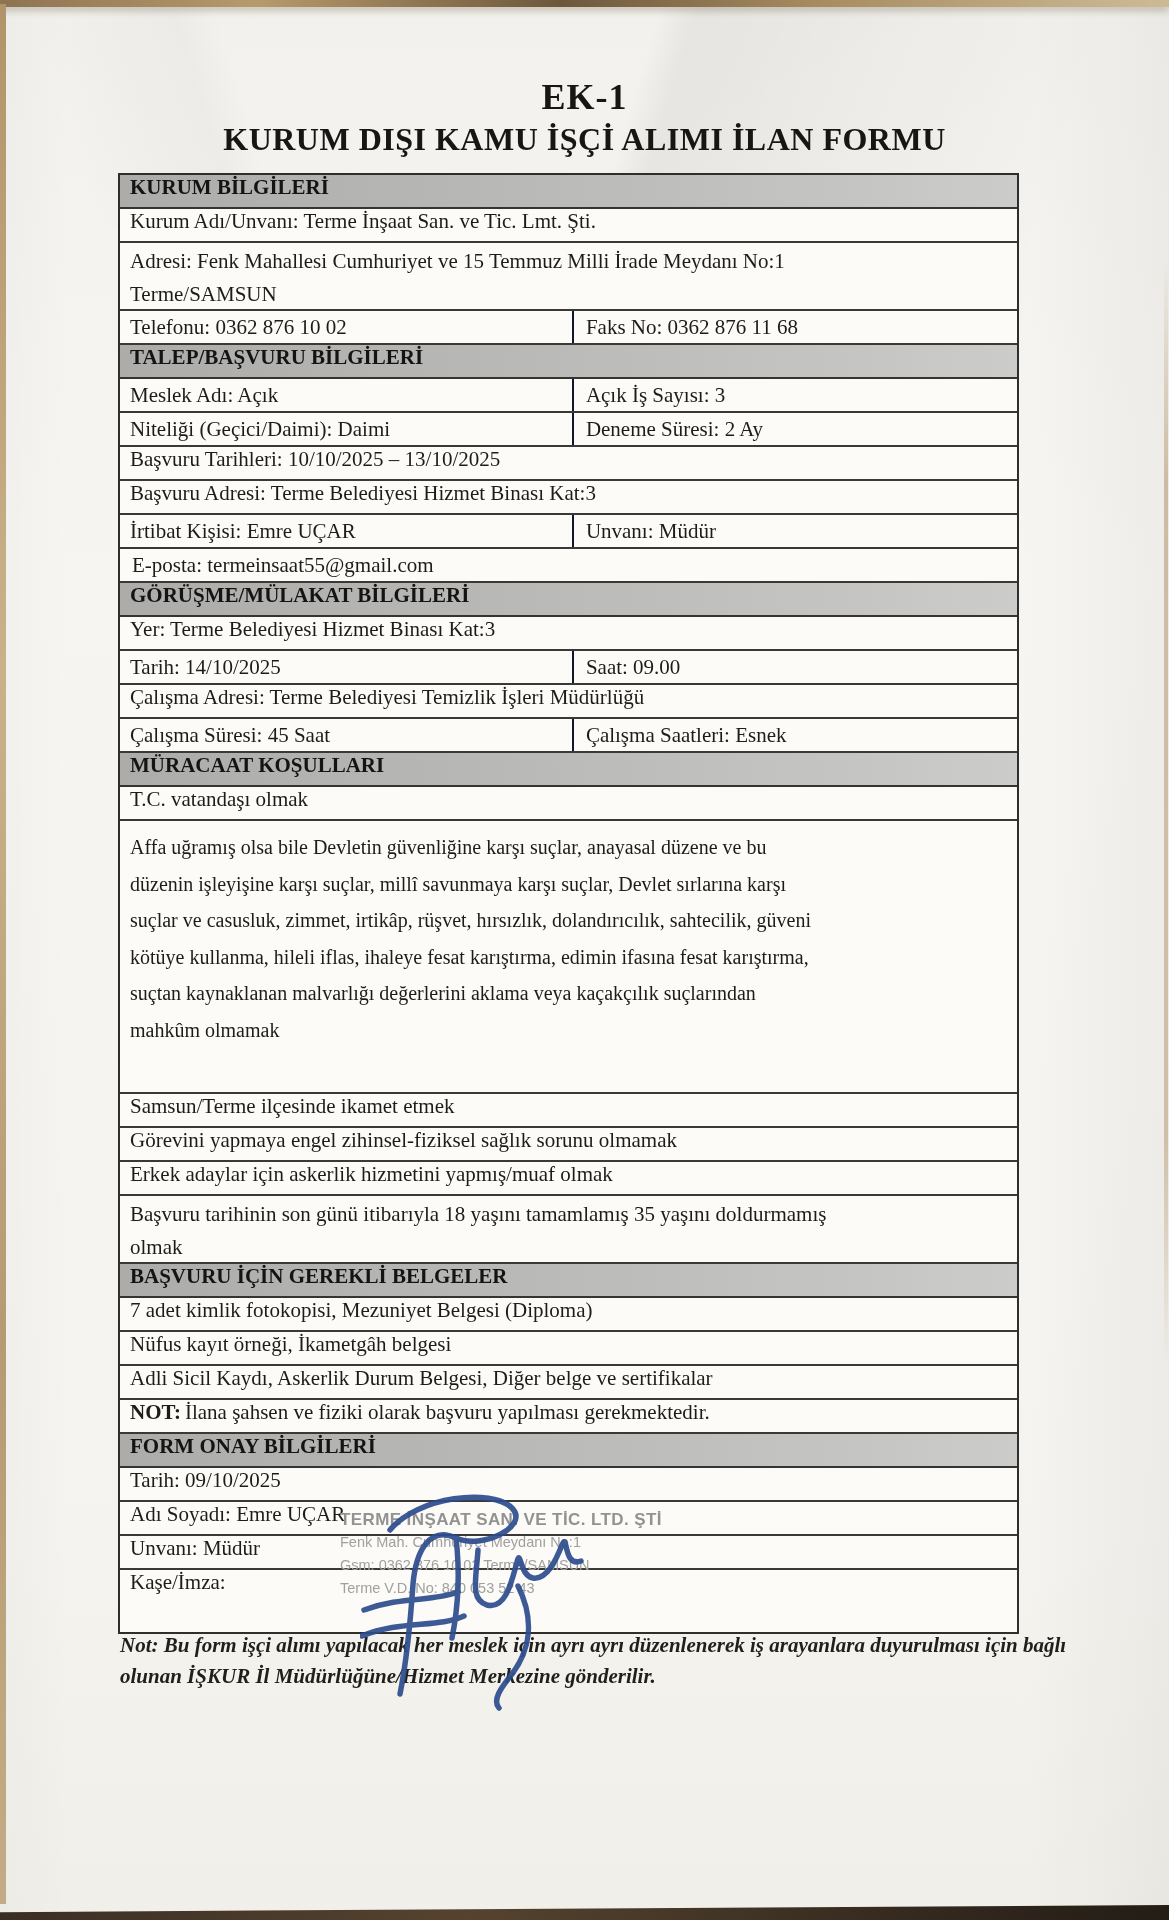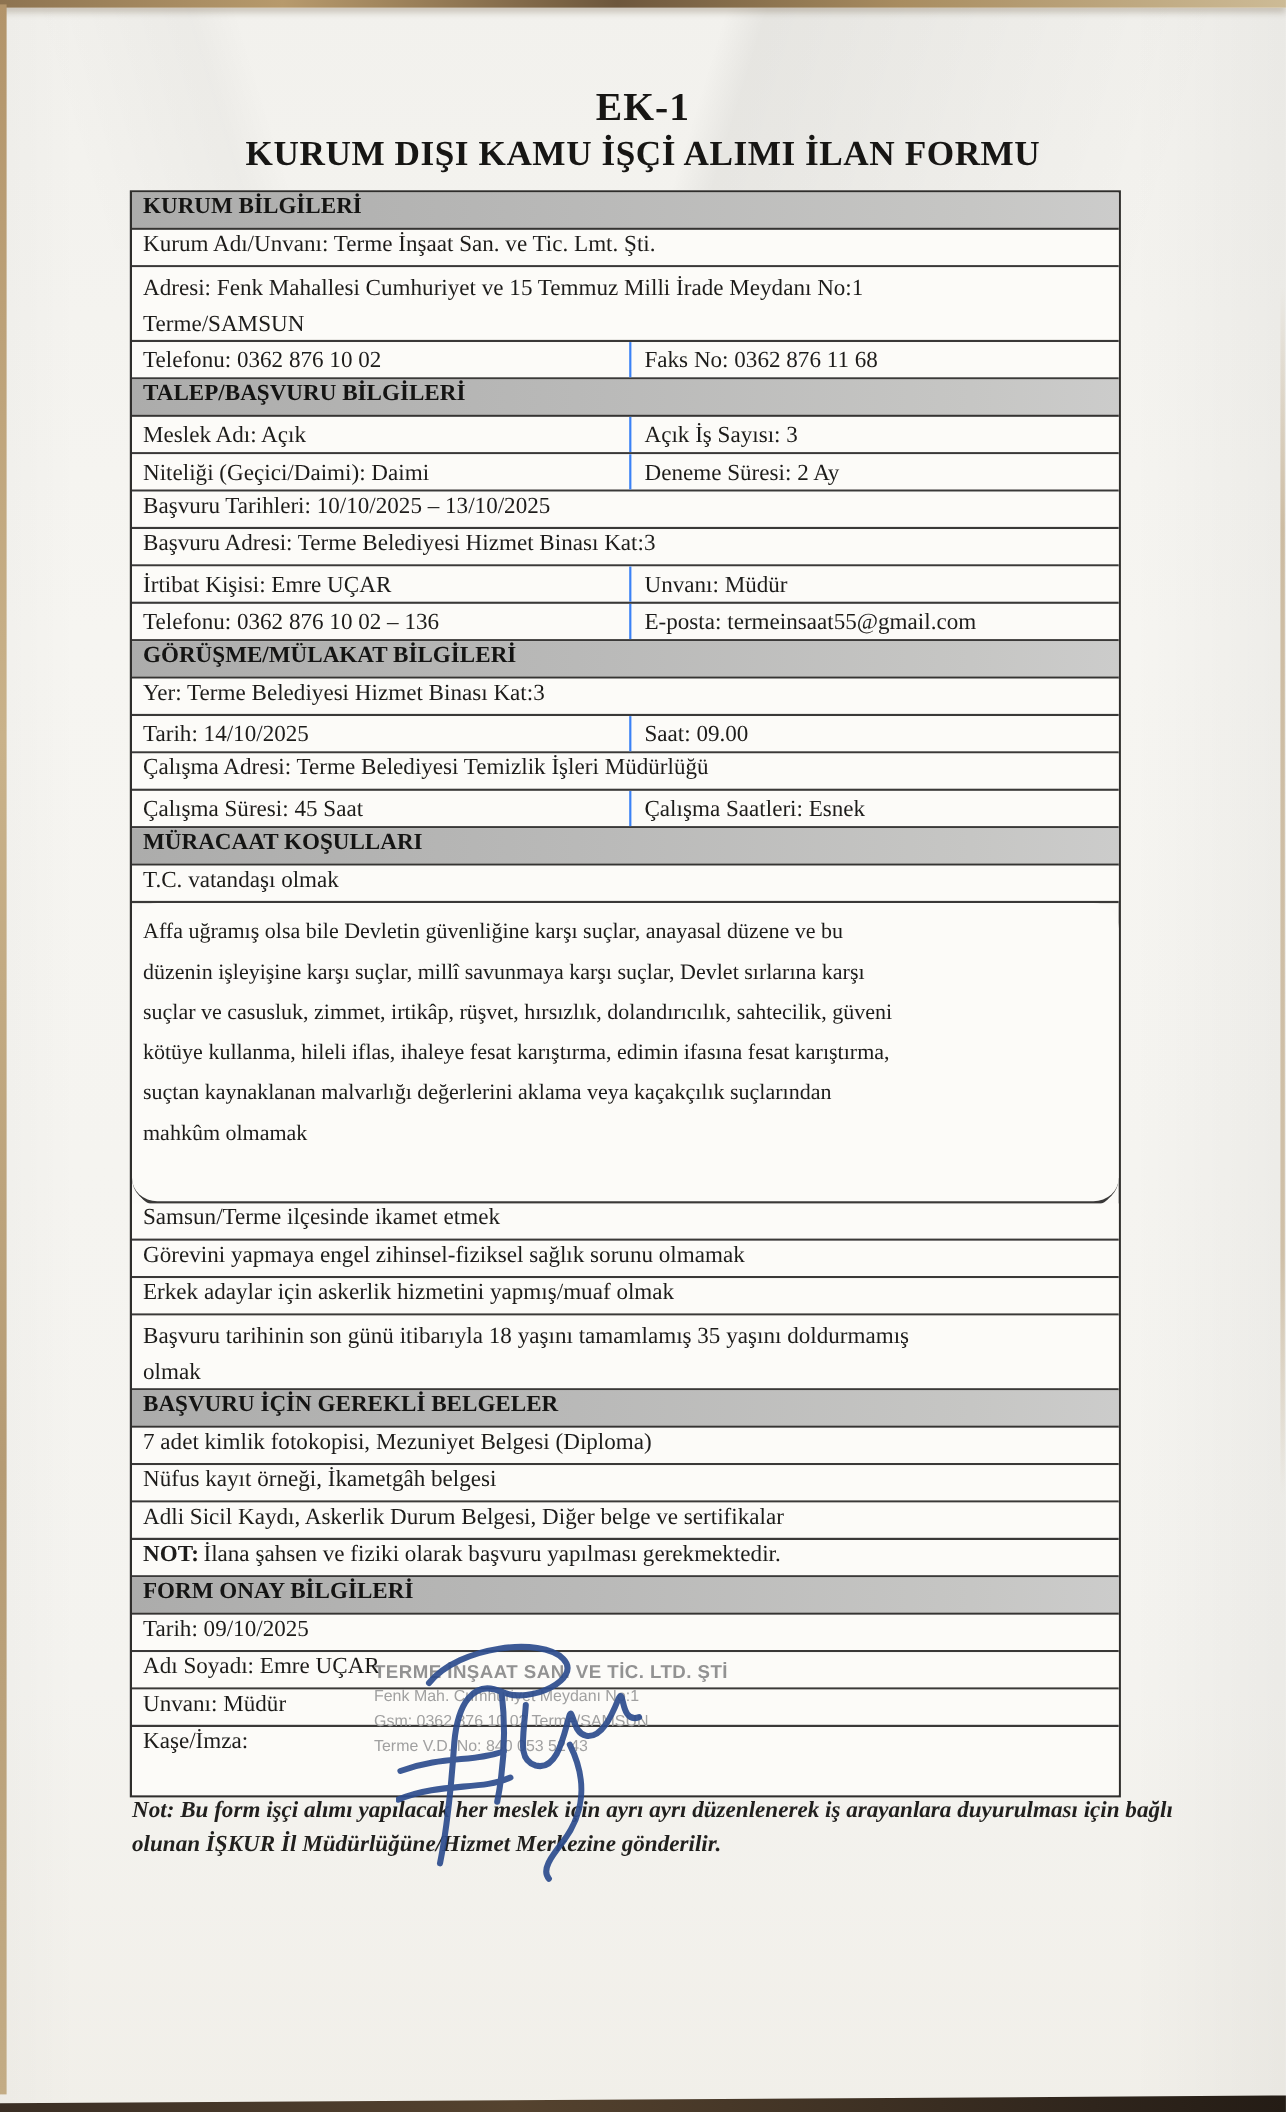--- a/index.html
+++ b/index.html
@@ -38,25 +38,25 @@
   .row{box-sizing:border-box;border-bottom:2px solid #3a3938;display:flex;align-items:flex-start;
     font-size:21px;background:#fcfbf8;position:relative;}
   .row:last-child{border-bottom:none;}
   .row > span, .row b, .cell span{white-space:pre-line;}
   .row.section{height:34px;font-weight:bold;padding-left:10px;color:#141413;
     background:linear-gradient(90deg,#acacab,#b9b9b8 45%,#c6c6c4 85%,#cccccb);
     border-bottom:2px solid #353432;}
   .row.single{height:34px;padding-left:10px;}
   .row.double{height:34px;padding:0;}
   .cell{box-sizing:border-box;height:100%;display:flex;align-items:center;}
-  .cell.left{width:50.6%;padding-left:10px;border-right:2px solid #3b82f6;}
+  .cell.left{width:50.6%;padding-left:10px;border-right:2px solid #0f172a;}
   .cell.right{flex:1;padding-left:12px;}
   .row.h-tall{height:68px;align-items:flex-start;line-height:33px;padding-top:2px;display:block;}
   .row.h-para{height:auto;display:block;padding:8px 12px 44px 10px;font-size:20px;line-height:36.5px;
-    box-shadow:0 7px 0 -5px #3a3938;border-radius:23px;}
+    box-shadow:0 7px 0 -5px #3a3938;}
   .row.h-sig{height:62px;}
   .row b{font-weight:bold;margin-right:4px;}
 
   
   .stamp{position:absolute;left:340px;top:1508px;z-index:3;color:#9b9b9b;
     font-family:"Liberation Sans", sans-serif;line-height:23px;}
   .stamp .s1{font-size:17px;font-weight:bold;letter-spacing:.4px;color:#929292;}
   .stamp .s2{font-size:14.5px;color:#a0a0a0;}
   .signature{position:absolute;left:360px;top:1488px;width:240px;height:230px;z-index:4;}
   .signature svg{width:100%;height:100%;}
@@ -126,23 +126,20 @@
     </div>
     <div class="row double">
       <div class="cell left">
         <span>İrtibat Kişisi: Emre UÇAR</span>
       </div>
       <div class="cell right">
         <span>Unvanı: Müdür</span>
       </div>
     </div>
     <div class="row double">
-      <div class="cell left">
-        <span>Telefonu: 0362 876 10 02 – 136</span>
-      </div>
       <div class="cell right">
         <span>E-posta: termeinsaat55@gmail.com</span>
       </div>
     </div>
     <div class="row section">
       <span>GÖRÜŞME/MÜLAKAT BİLGİLERİ</span>
     </div>
     <div class="row single">
       <span>Yer: Terme Belediyesi Hizmet Binası Kat:3</span>
     </div>

